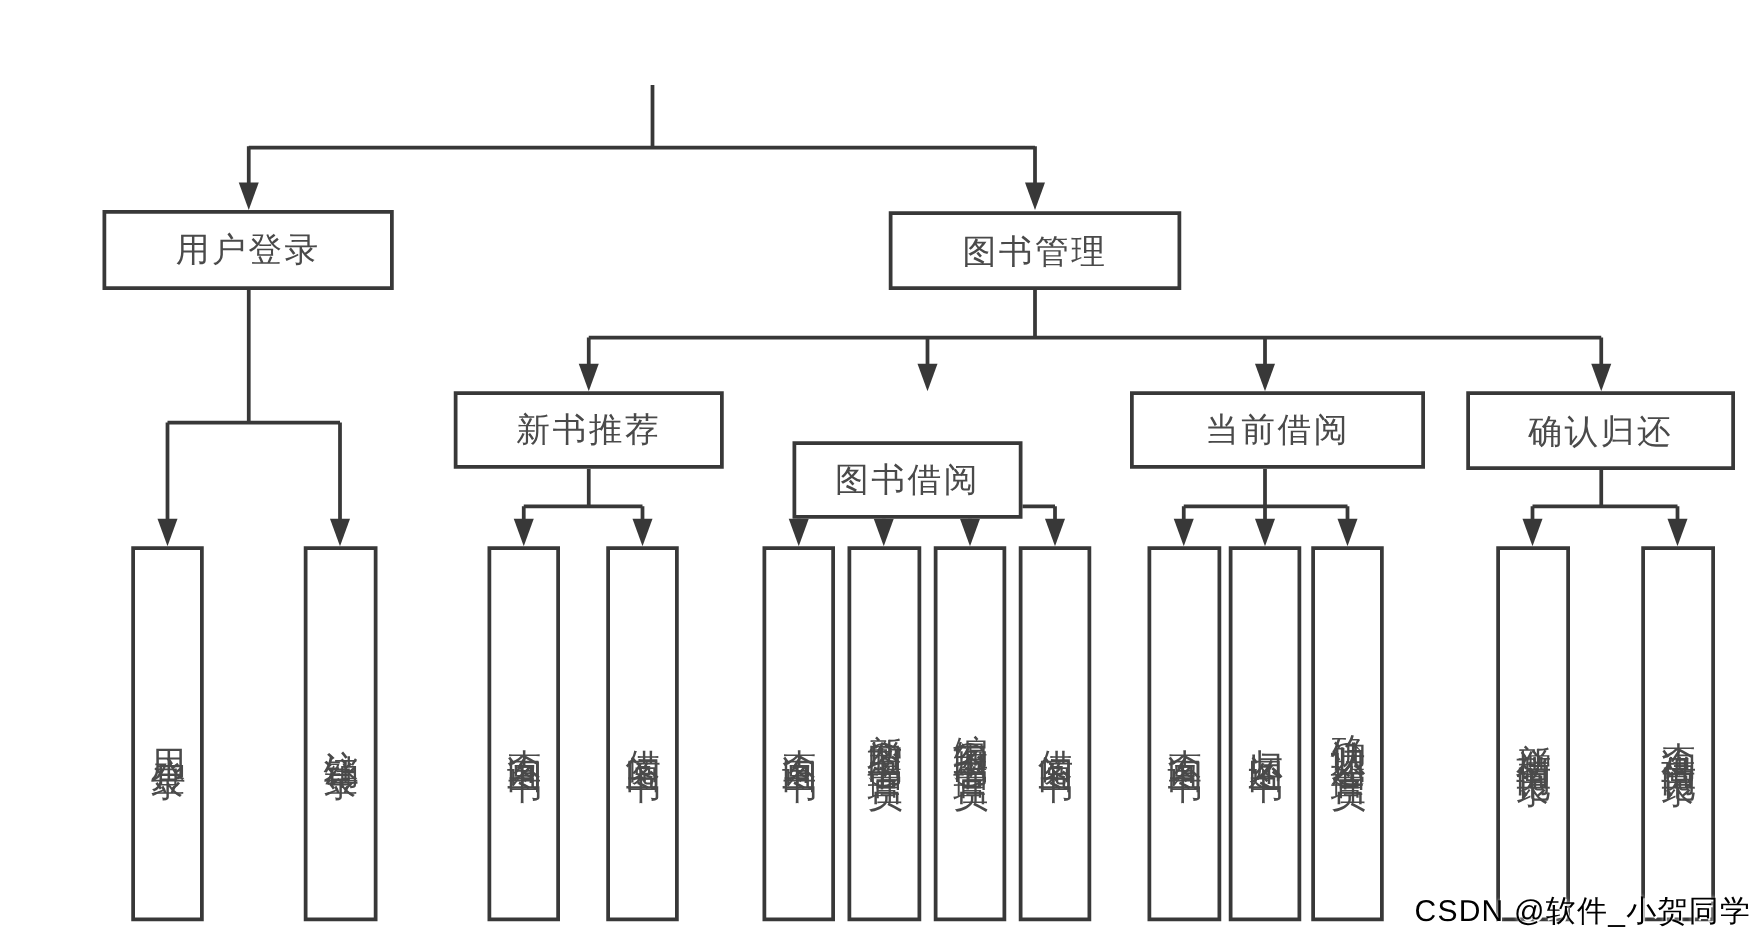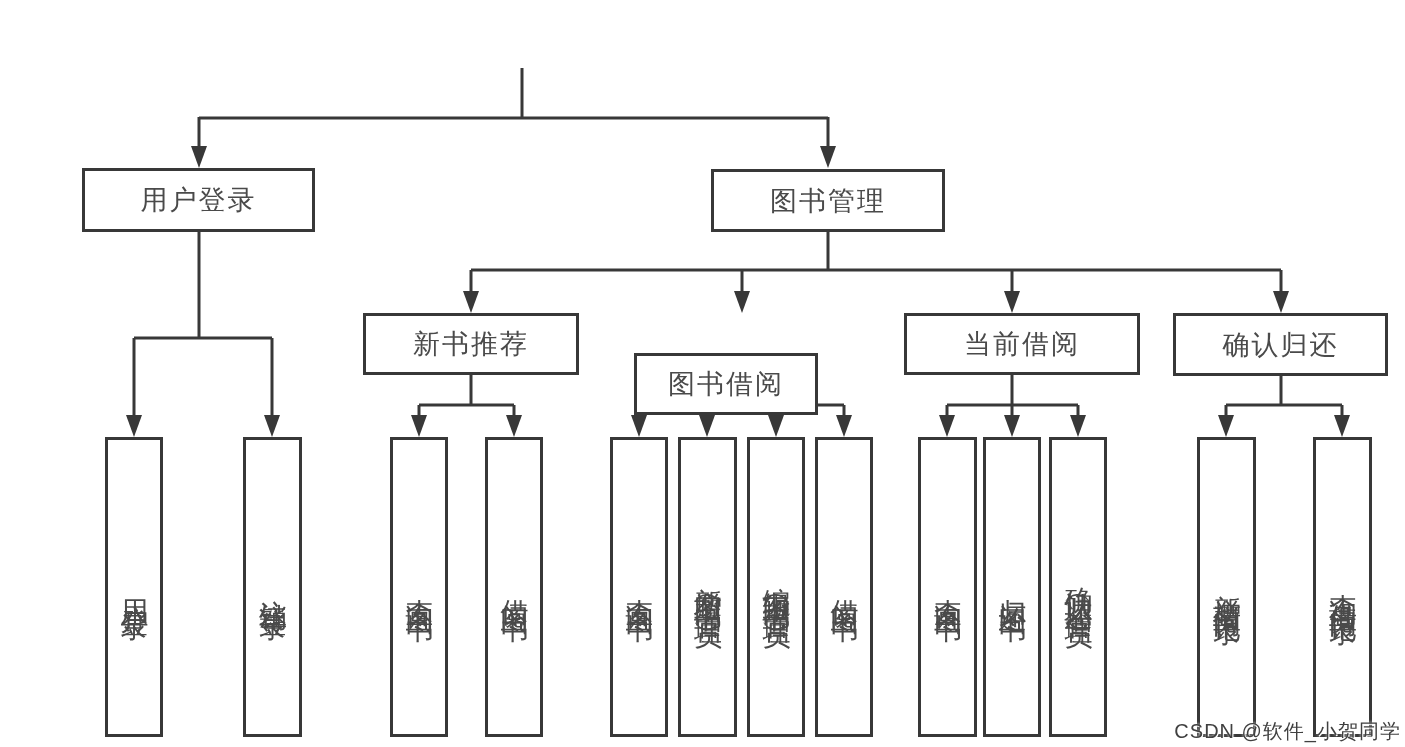--- a/index.html
+++ b/index.html
@@ -46,23 +46,23 @@
     text-orientation: mixed;
     letter-spacing: 5px;
     line-height: 1;
     max-height: 292px;
     color: #4a4a4a;
   }
   .watermark {
     position: absolute;
     right: 4px;
     bottom: 2px;
-    font-size: 20px;
+    font-size: 24px;
     letter-spacing: 1px;
-    color: #404040;
+    color: #000000;
     text-shadow: 0 0 3px #ffffff, 1px 1px 0 #ffffff;
     z-index: 3;
     white-space: nowrap;
   }
 </style>
 </head>
 <body>
 
 <div class="stage">
 

